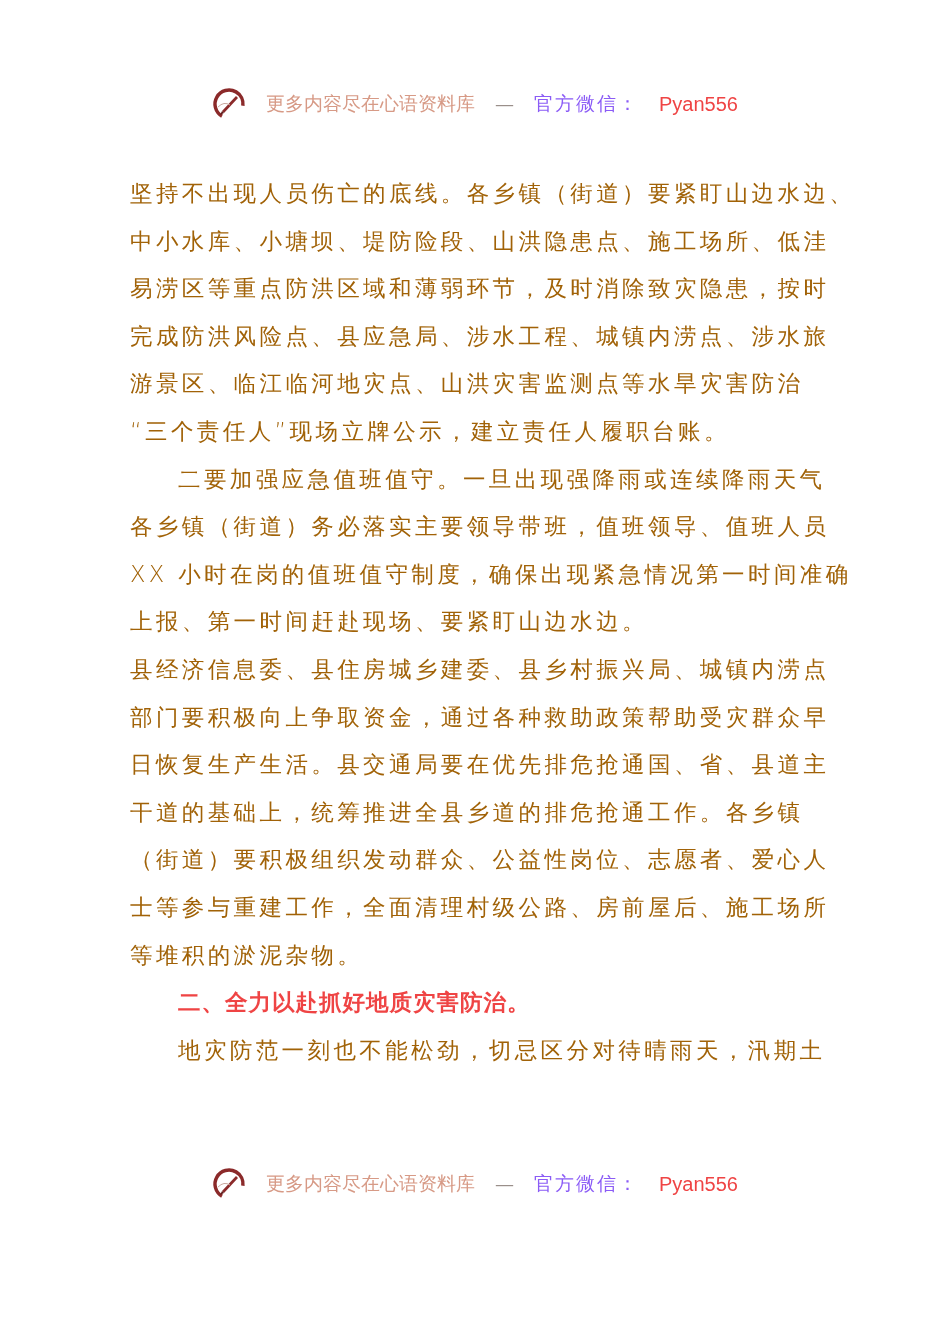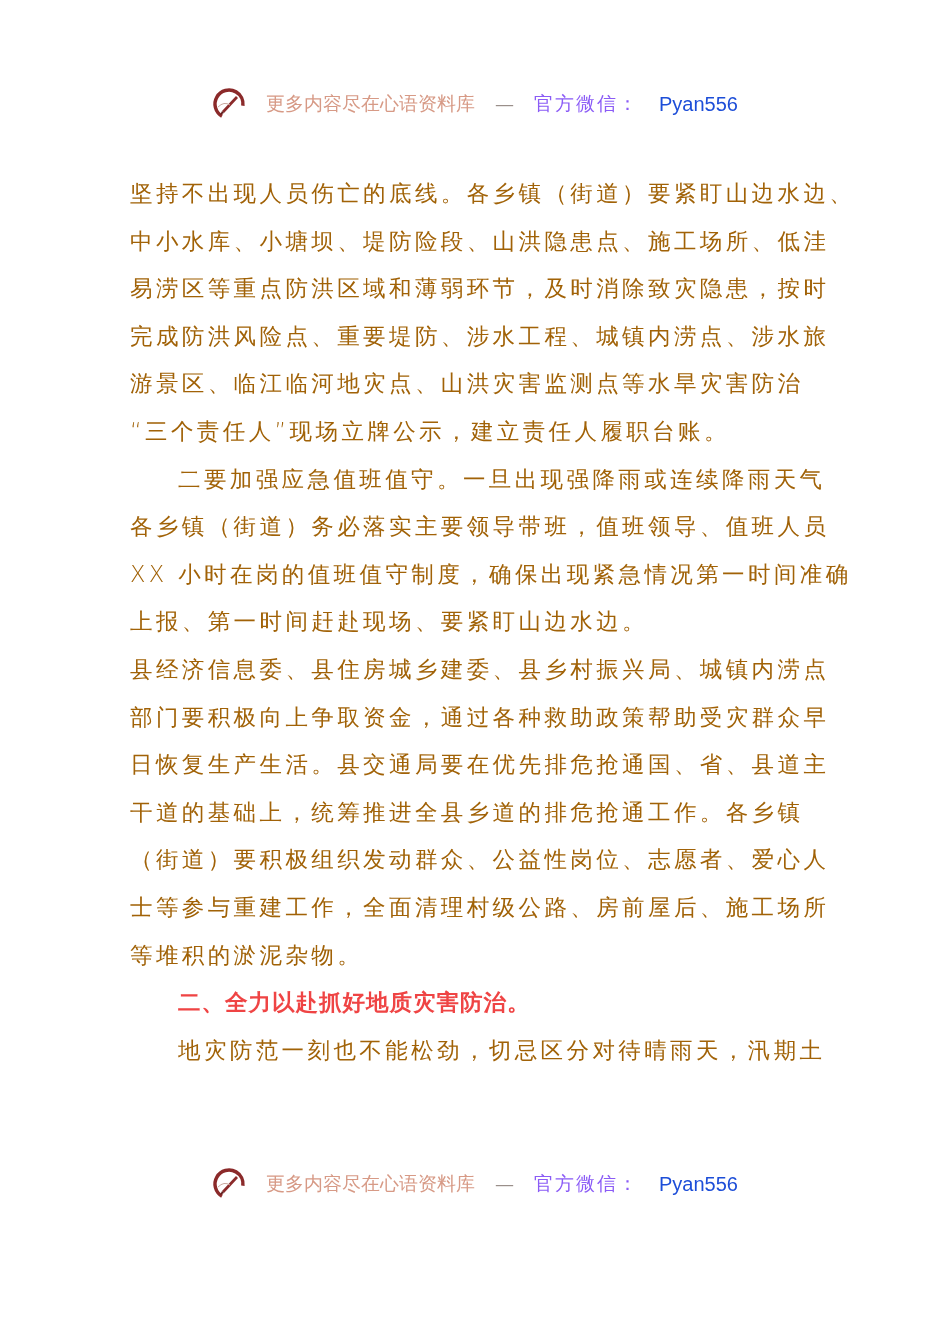--- a/index.html
+++ b/index.html
@@ -49,21 +49,21 @@
     }
     .banner-text-wx {
       font-family: "DejaVu Serif", "Liberation Serif", serif;
       font-size: 19px;
       color: #8b5cf6;
       letter-spacing: 2px;
     }
     .banner-text-id {
       font-family: "Liberation Sans", "DejaVu Sans", sans-serif;
       font-size: 20px;
-      color: #1d4ed8;
+      color: #ef4444;
     }
     .content {
       position: absolute;
       left: 130px;
       top: 170px;
       width: 702px;
     }
     .line {
       height: 47.6px;
       line-height: 47.6px;
@@ -98,21 +98,21 @@
     <span class="banner-dash">—</span>
     <span class="banner-text-wx">官方微信：</span>
     <span class="banner-text-id">Pyan556</span>
   </div>
 </div>
 
 <div class="content">
   <div class="line">坚持不出现人员伤亡的底线。各乡镇（街道）要紧盯山边水边、</div>
   <div class="line">中小水库、小塘坝、堤防险段、山洪隐患点、施工场所、低洼</div>
   <div class="line">易涝区等重点防洪区域和薄弱环节，及时消除致灾隐患，按时</div>
-  <div class="line">完成防洪风险点、重要堤防、涉水工程、城镇内涝点、涉水旅</div>
+  <div class="line">完成防洪风险点、县应急局、涉水工程、城镇内涝点、涉水旅</div>
   <div class="line">游景区、临江临河地灾点、山洪灾害监测点等水旱灾害防治</div>
   <div class="line">“三个责任人”现场立牌公示，建立责任人履职台账。</div>
   <div class="line indent">二要加强应急值班值守。一旦出现强降雨或连续降雨天气</div>
   <div class="line">各乡镇（街道）务必落实主要领导带班，值班领导、值班人员</div>
   <div class="line">XX 小时在岗的值班值守制度，确保出现紧急情况第一时间准确</div>
   <div class="line">上报、第一时间赶赴现场、要紧盯山边水边。</div>
   <div class="line">县经济信息委、县住房城乡建委、县乡村振兴局、城镇内涝点</div>
   <div class="line">部门要积极向上争取资金，通过各种救助政策帮助受灾群众早</div>
   <div class="line">日恢复生产生活。县交通局要在优先排危抢通国、省、县道主</div>
   <div class="line">干道的基础上，统筹推进全县乡道的排危抢通工作。各乡镇</div>

